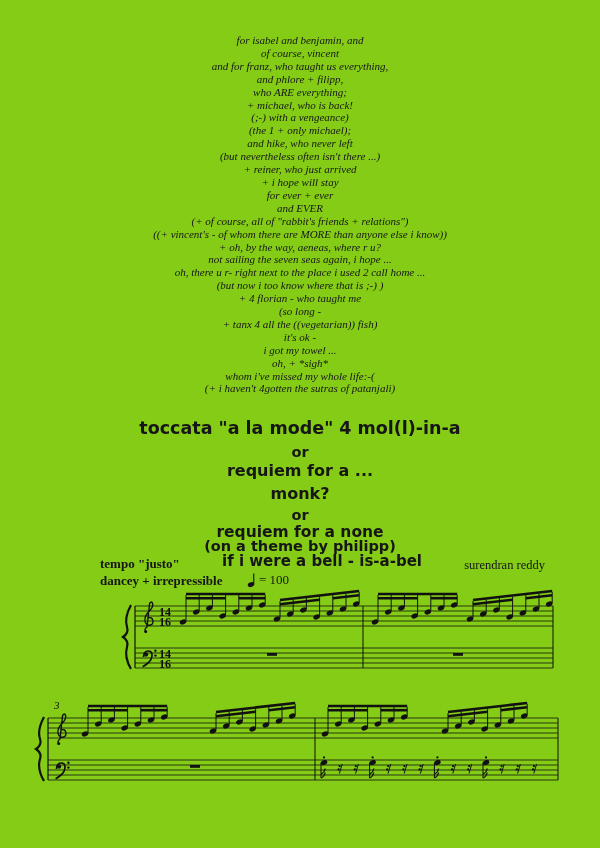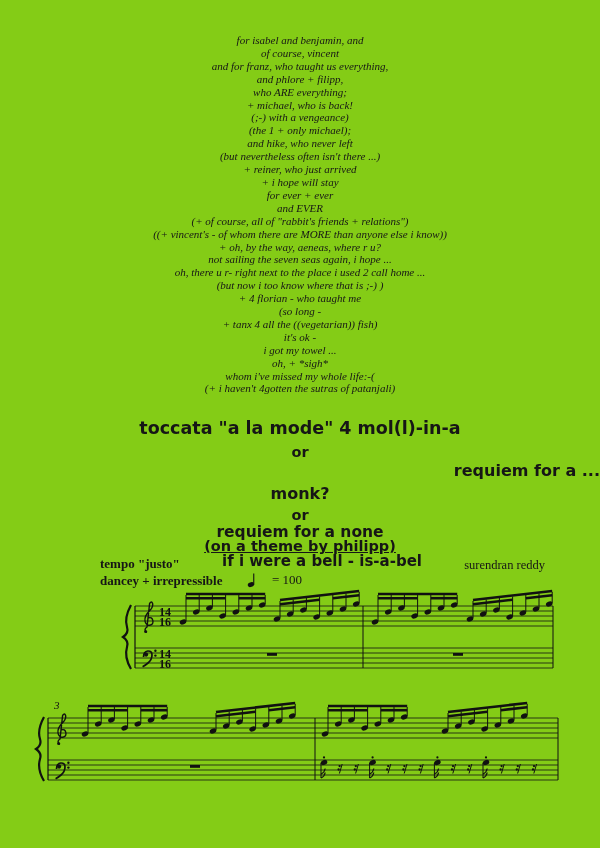--- a/index.html
+++ b/index.html
@@ -2,21 +2,21 @@
 <html><head>
 <meta charset="utf-8">
 <style>
   html,body{margin:0;padding:0;width:600px;height:848px;background:#fff;}
   .page{position:absolute;left:0;top:0;width:600px;height:848px;background:#84cc16;overflow:hidden;color:#161616;}
   .dedication{position:absolute;top:34px;left:0;right:0;text-align:center;
     font:italic 11px/12.9px "Liberation Serif",serif;}
   .title-line{position:absolute;left:0;right:0;text-align:center;
     font-family:"DejaVu Sans",sans-serif;font-weight:700;white-space:pre;}
   .tempo-line{position:absolute;left:100px;font:bold 13px "Liberation Serif",serif;}
-  .metronome{position:absolute;left:247px;top:572px;display:flex;align-items:flex-start;gap:15px;
+  .metronome{position:absolute;left:247px;top:572px;display:flex;align-items:flex-start;gap:2px;
     font:13px "Liberation Serif",serif;}
   .composer{position:absolute;top:558px;left:343px;width:202px;text-align:right;
     font:12.5px "Liberation Serif",serif;}
   .instrument{position:absolute;top:604px;left:0;width:122px;text-align:right;
     font:12px/13.3px "Liberation Serif",serif;}
   .copyright{position:absolute;top:796px;left:0;right:0;text-align:center;
     font:11px "Liberation Serif",serif;}
   #score{position:absolute;left:0;top:0;}
 </style>
 </head>
@@ -51,25 +51,25 @@
       <div>it's ok -</div>
       <div>i got my towel ...</div>
       <div>oh, + *sigh*</div>
       <div>whom i've missed my whole life:-(</div>
       <div>(+ i haven't 4gotten the sutras of  patanjali)</div>
     </div>
 
   <div id="titles">
       <div class="title-line" style="top: 418px; font-size: 17.5px;">toccata "a la mode" 4 mol(l)-in-a</div>
       <div class="title-line" style="top: 444px; font-size: 14.5px;">or</div>
-      <div class="title-line" style="top: 461px; font-size: 16px; text-align: right;">requiem for a ...</div>
+      <div class="title-line" style="top: 461px; font-size: 16px;">requiem for a ...</div>
       <div class="title-line" style="top: 484px; font-size: 16px;">monk?</div>
       <div class="title-line" style="top: 507px; font-size: 14.5px;">or</div>
       <div class="title-line" style="top: 523px; font-size: 15.5px;">requiem for a none</div>
-      <div class="title-line" style="top: 538px; font-size: 14.5px; text-decoration: underline;">(on a theme by philipp)</div>
+      <div class="title-line" style="top: 538px; font-size: 14.5px;">(on a theme by philipp)</div>
       <div class="title-line" style="top: 552px; font-size: 15px; padding-left: 44px;">if i were a bell - is-a-bel</div>
     </div>
 
   <div class="tempo-line" style="top:556px">tempo "justo"</div>
   <div class="tempo-line" style="top:573px">dancey + irrepressible</div>
 
   <div class="metronome">
     <svg width="10" height="16">
       <rect x="6.2" y="1.5" width="1.1" height="11.4" fill="#111"></rect>
       <ellipse cx="3.9" cy="12.6" rx="3.2" ry="2.3" fill="#111" transform="rotate(-20 3.9 12.6)"></ellipse>

